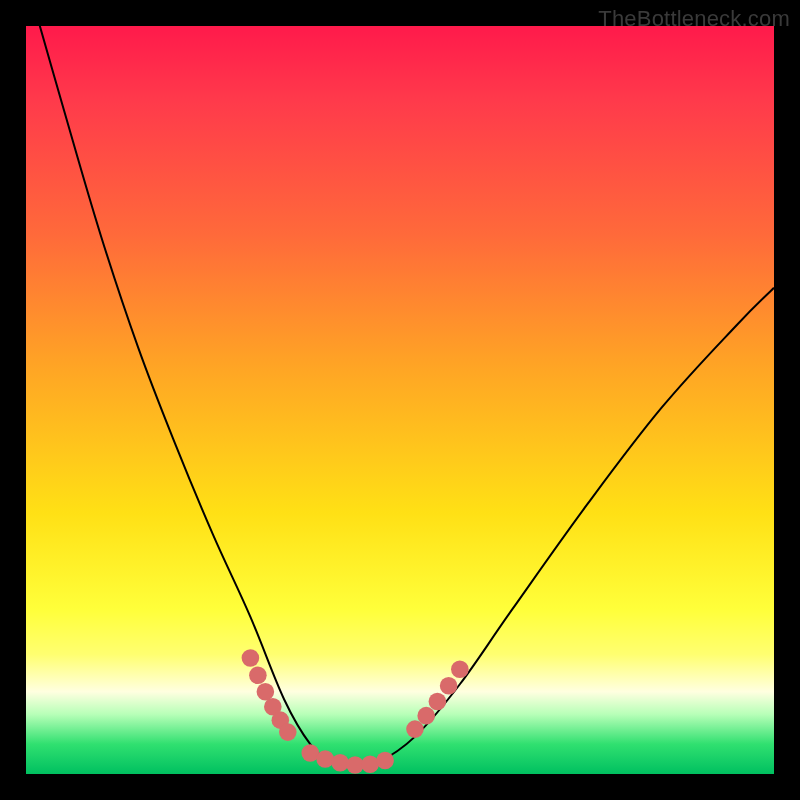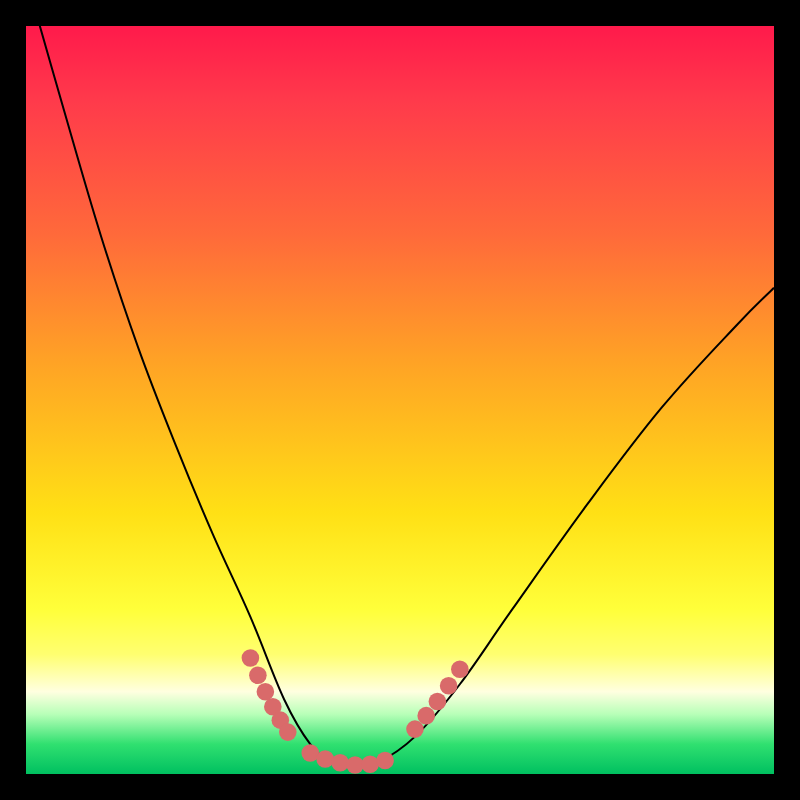--- a/index.html
+++ b/index.html
@@ -54,20 +54,21 @@
     top: 0;
     width: 748px;
     height: 748px;
     z-index: 4;
   }
 </style>
 </head>
 <body>
 
 <div class="frame">
+  <div class="watermark">TheBottleneck.com</div>
 
   <div class="plot-area">
     <svg class="curve-svg" viewBox="0 0 748 748" preserveAspectRatio="none">
       <g id="curve-group">
           <path d="M 0 -48.620000000000005 C 6.73 -25.06, 23.94 35.83, 37.40 82.28 C 50.86 128.73, 61.34 166.36, 74.80 209.44 C 88.26 252.52, 98.74 283.94, 112.20 321.64 C 125.66 359.34, 136.14 385.22, 149.60 418.88 C 163.06 452.54, 173.54 477.67, 187.00 508.64 C 200.46 539.61, 211.61 561.30, 224.40 590.92 C 237.19 620.54, 247.29 650.31, 258.06 673.20 C 268.83 696.09, 275.49 706.64, 284.24 718.08 C 292.99 729.52, 298.60 732.74, 306.68 736.78 C 314.76 740.82, 321.04 740.52, 329.12 740.52 C 337.20 740.52, 340.79 742.17, 351.56 736.78 C 362.33 731.39, 374.15 724.74, 388.96 710.60 C 403.77 696.46, 416.34 681.13, 433.84 658.24 C 451.34 635.35, 463.31 615.75, 486.20 583.44 C 509.09 551.13, 534.07 515.07, 561.00 478.72 C 587.93 442.37, 608.87 413.79, 635.80 381.48 C 662.73 349.17, 690.40 320.74, 710.60 299.20 C 730.80 277.66, 741.27 268.53, 748.00 261.80 " fill="none" stroke="#000000" stroke-width="2"></path>
         </g>
       <g id="dots-group">
           <circle cx="224.40" cy="632.06" r="8.8" fill="#d96a6a"></circle>
           <circle cx="231.88" cy="649.26" r="8.8" fill="#d96a6a"></circle>
           <circle cx="239.36" cy="665.72" r="8.8" fill="#d96a6a"></circle>

